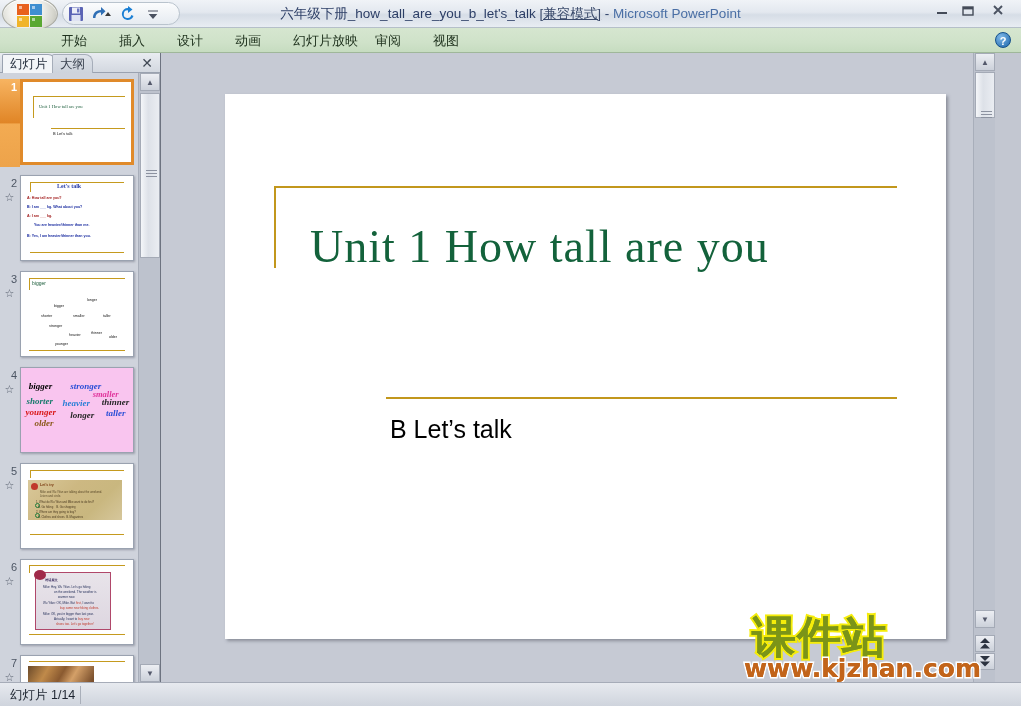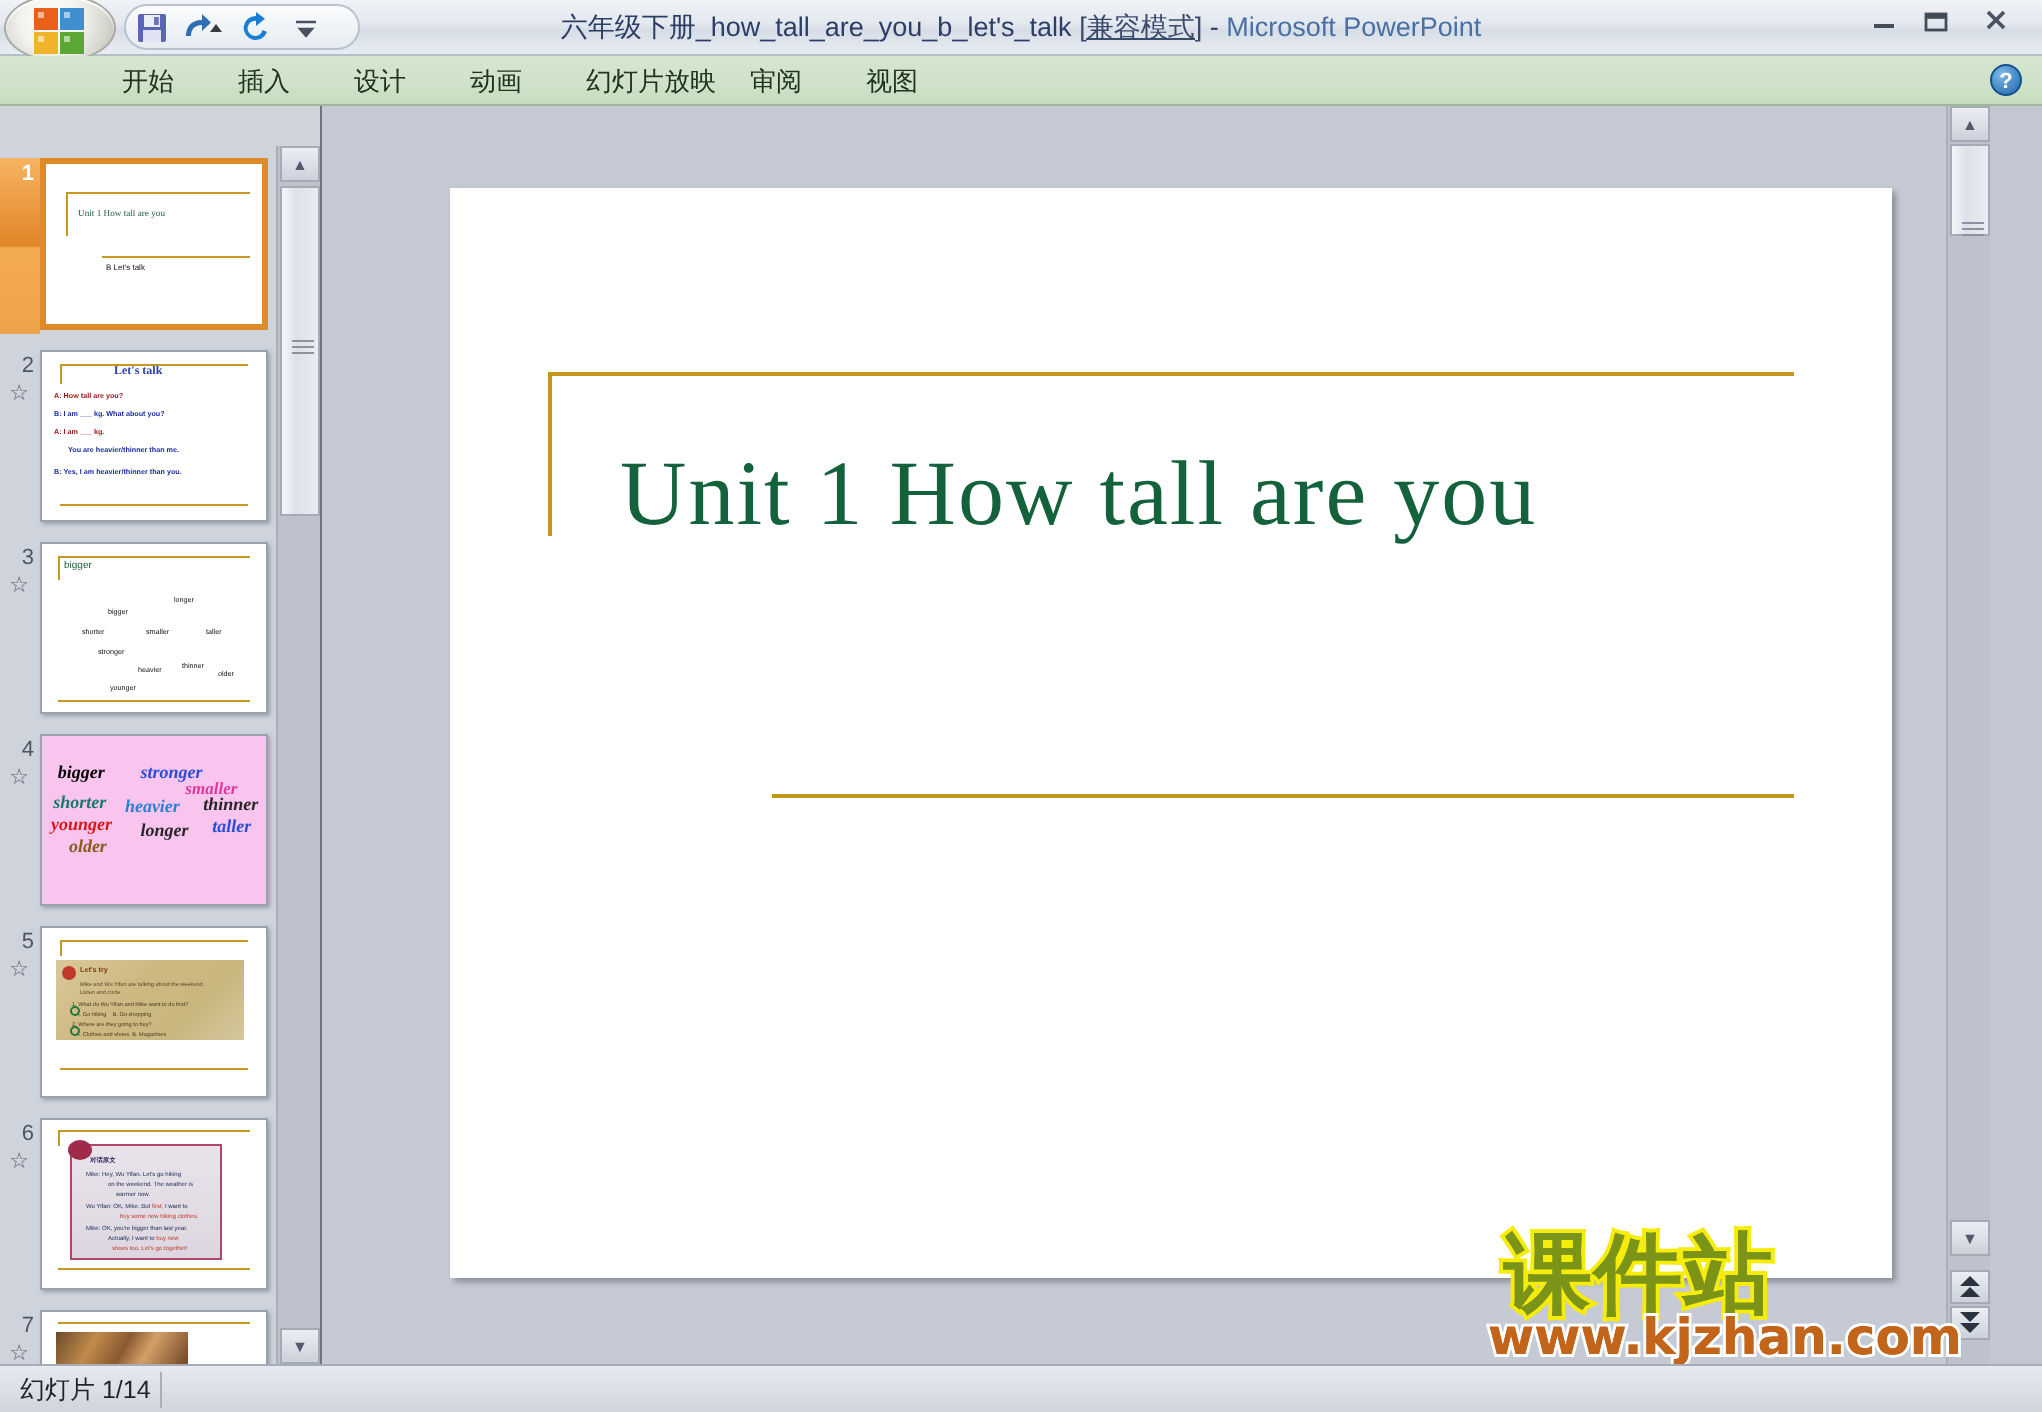--- a/index.html
+++ b/index.html
@@ -349,20 +349,25 @@
   <div class="rtab" style="left:168px">设计</div>
   <div class="rtab" style="left:226px">动画</div>
   <div class="rtab" style="left:284px">幻灯片放映</div>
   <div class="rtab" style="left:366px">审阅</div>
   <div class="rtab" style="left:424px">视图</div>
   <div id="help-icon">?</div>
 </div>
 
 <div id="leftpanel">
 
+  <div id="panel-tabs">
+    <div class="ptab" id="ptab-slides">幻灯片</div>
+    <div class="ptab" id="ptab-outline">大纲</div>
+    <div id="ptab-close">✕</div>
+  </div>
 
   <div id="thumbstrip">
 
     <div class="thumbrow" style="top:6px; height:90px;">
       <div class="selbar"></div>
       <div class="thumbnum" style="color:#fff; font-weight:bold;">1</div>
       <div class="thumbbox sel">
         <div class="vline" style="left:10px; top:14px; height:22px;"></div>
         <div class="hline" style="left:10px; top:14px; width:92px;"></div>
         <div class="mini-title" style="left:16px; top:22px;">Unit 1 How tall are you</div>
@@ -499,20 +504,21 @@
   </div>
 </div>
 
 <div id="mainarea">
 
   <div id="slide-canvas">
     <div id="slide-title-hline"></div>
     <div id="slide-title-vline"></div>
     <div id="slide-title">Unit 1 How tall are you</div>
     <div id="slide-sub-hline"></div>
+    <div id="slide-sub">B Let’s talk</div>
   </div>
 
   <div id="mainscroll">
     <div id="main-up">▲</div>
     <div id="main-track">
       <div id="main-grip">
         <div class="grip-l" style="top:0"></div>
         <div class="grip-l" style="top:3px"></div>
         <div class="grip-l" style="top:6px"></div>
       </div>

